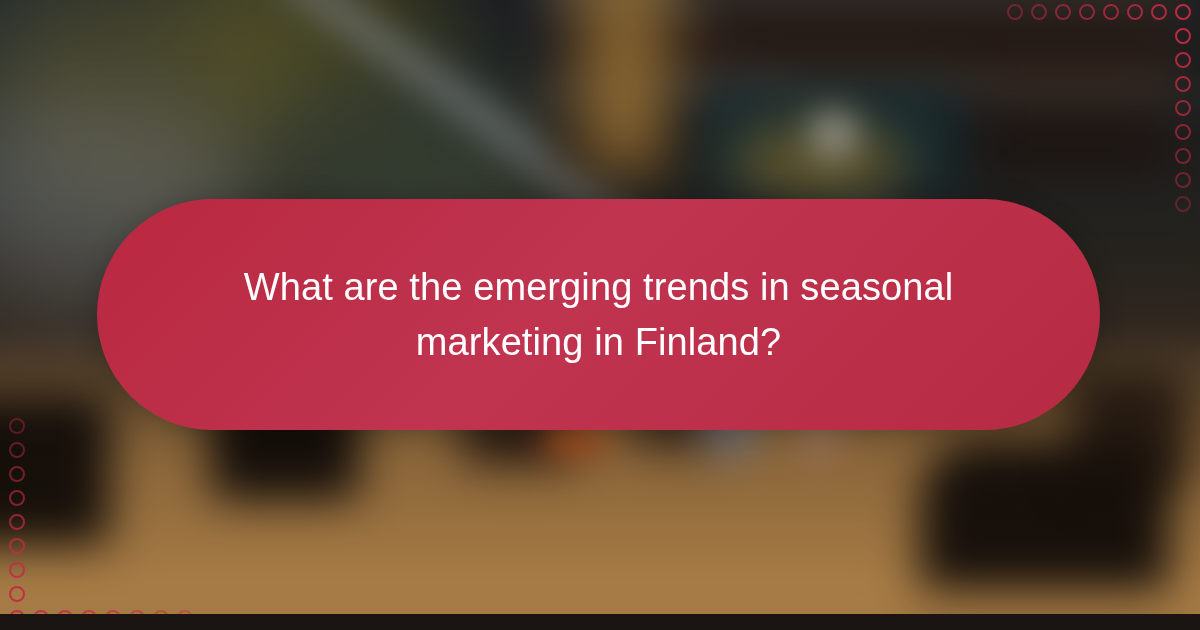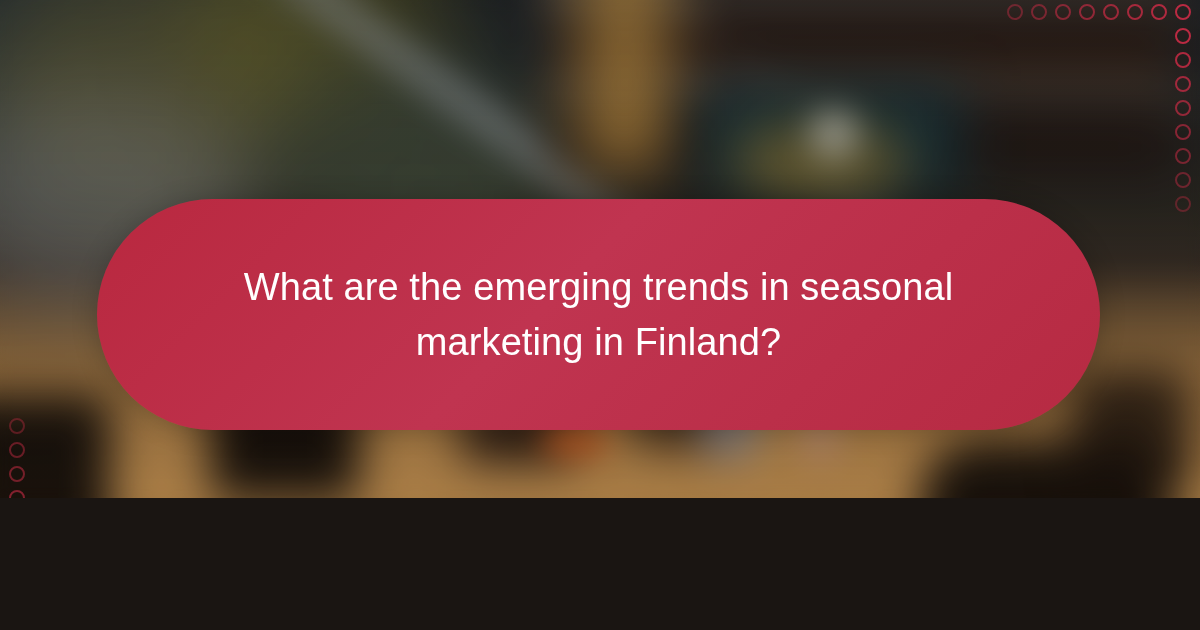--- a/index.html
+++ b/index.html
@@ -8,21 +8,21 @@
   html, body {
     width:1200px; height:630px;
     overflow:hidden;
     background:#1a1512;
     font-family:"Liberation Sans", sans-serif;
   }
 
   #stage {
     position:relative;
     width:1200px;
-    height:498px;
+    height:614px;
     overflow:hidden;
     background:#2a2420;
   }
 
   
   .bg-wrap {
     position:absolute;
     inset:-60px;
     overflow:hidden;
   }

